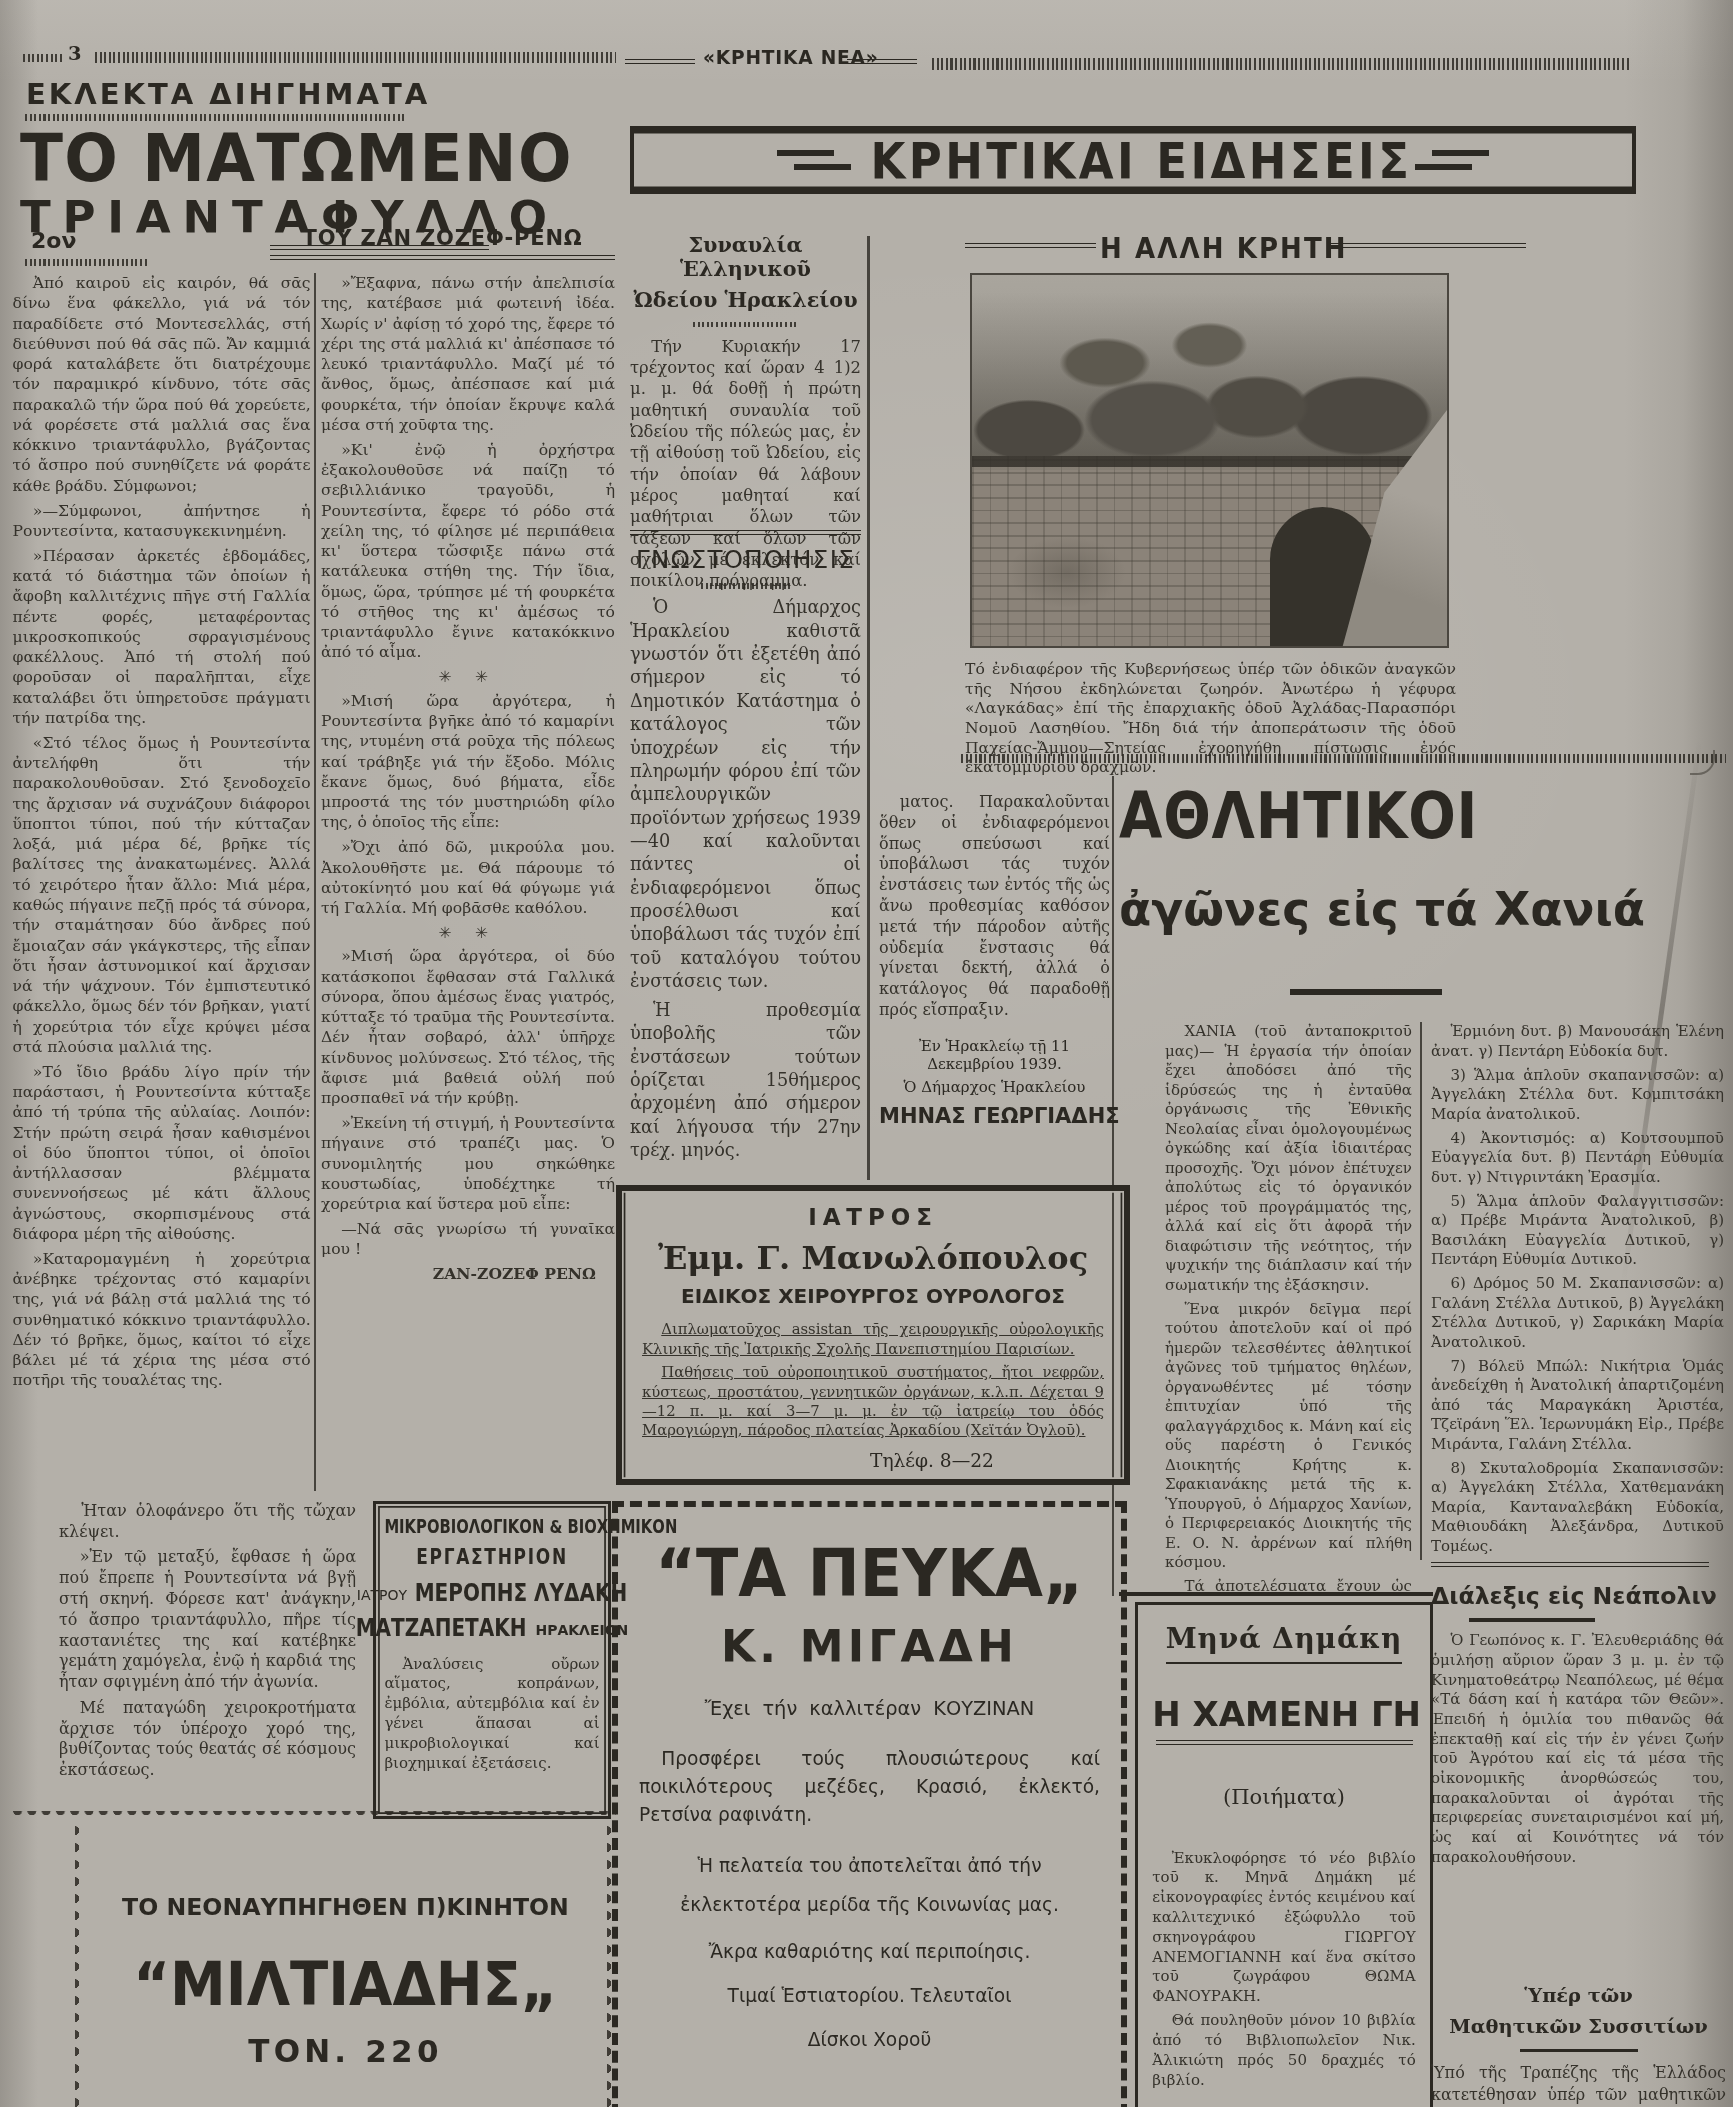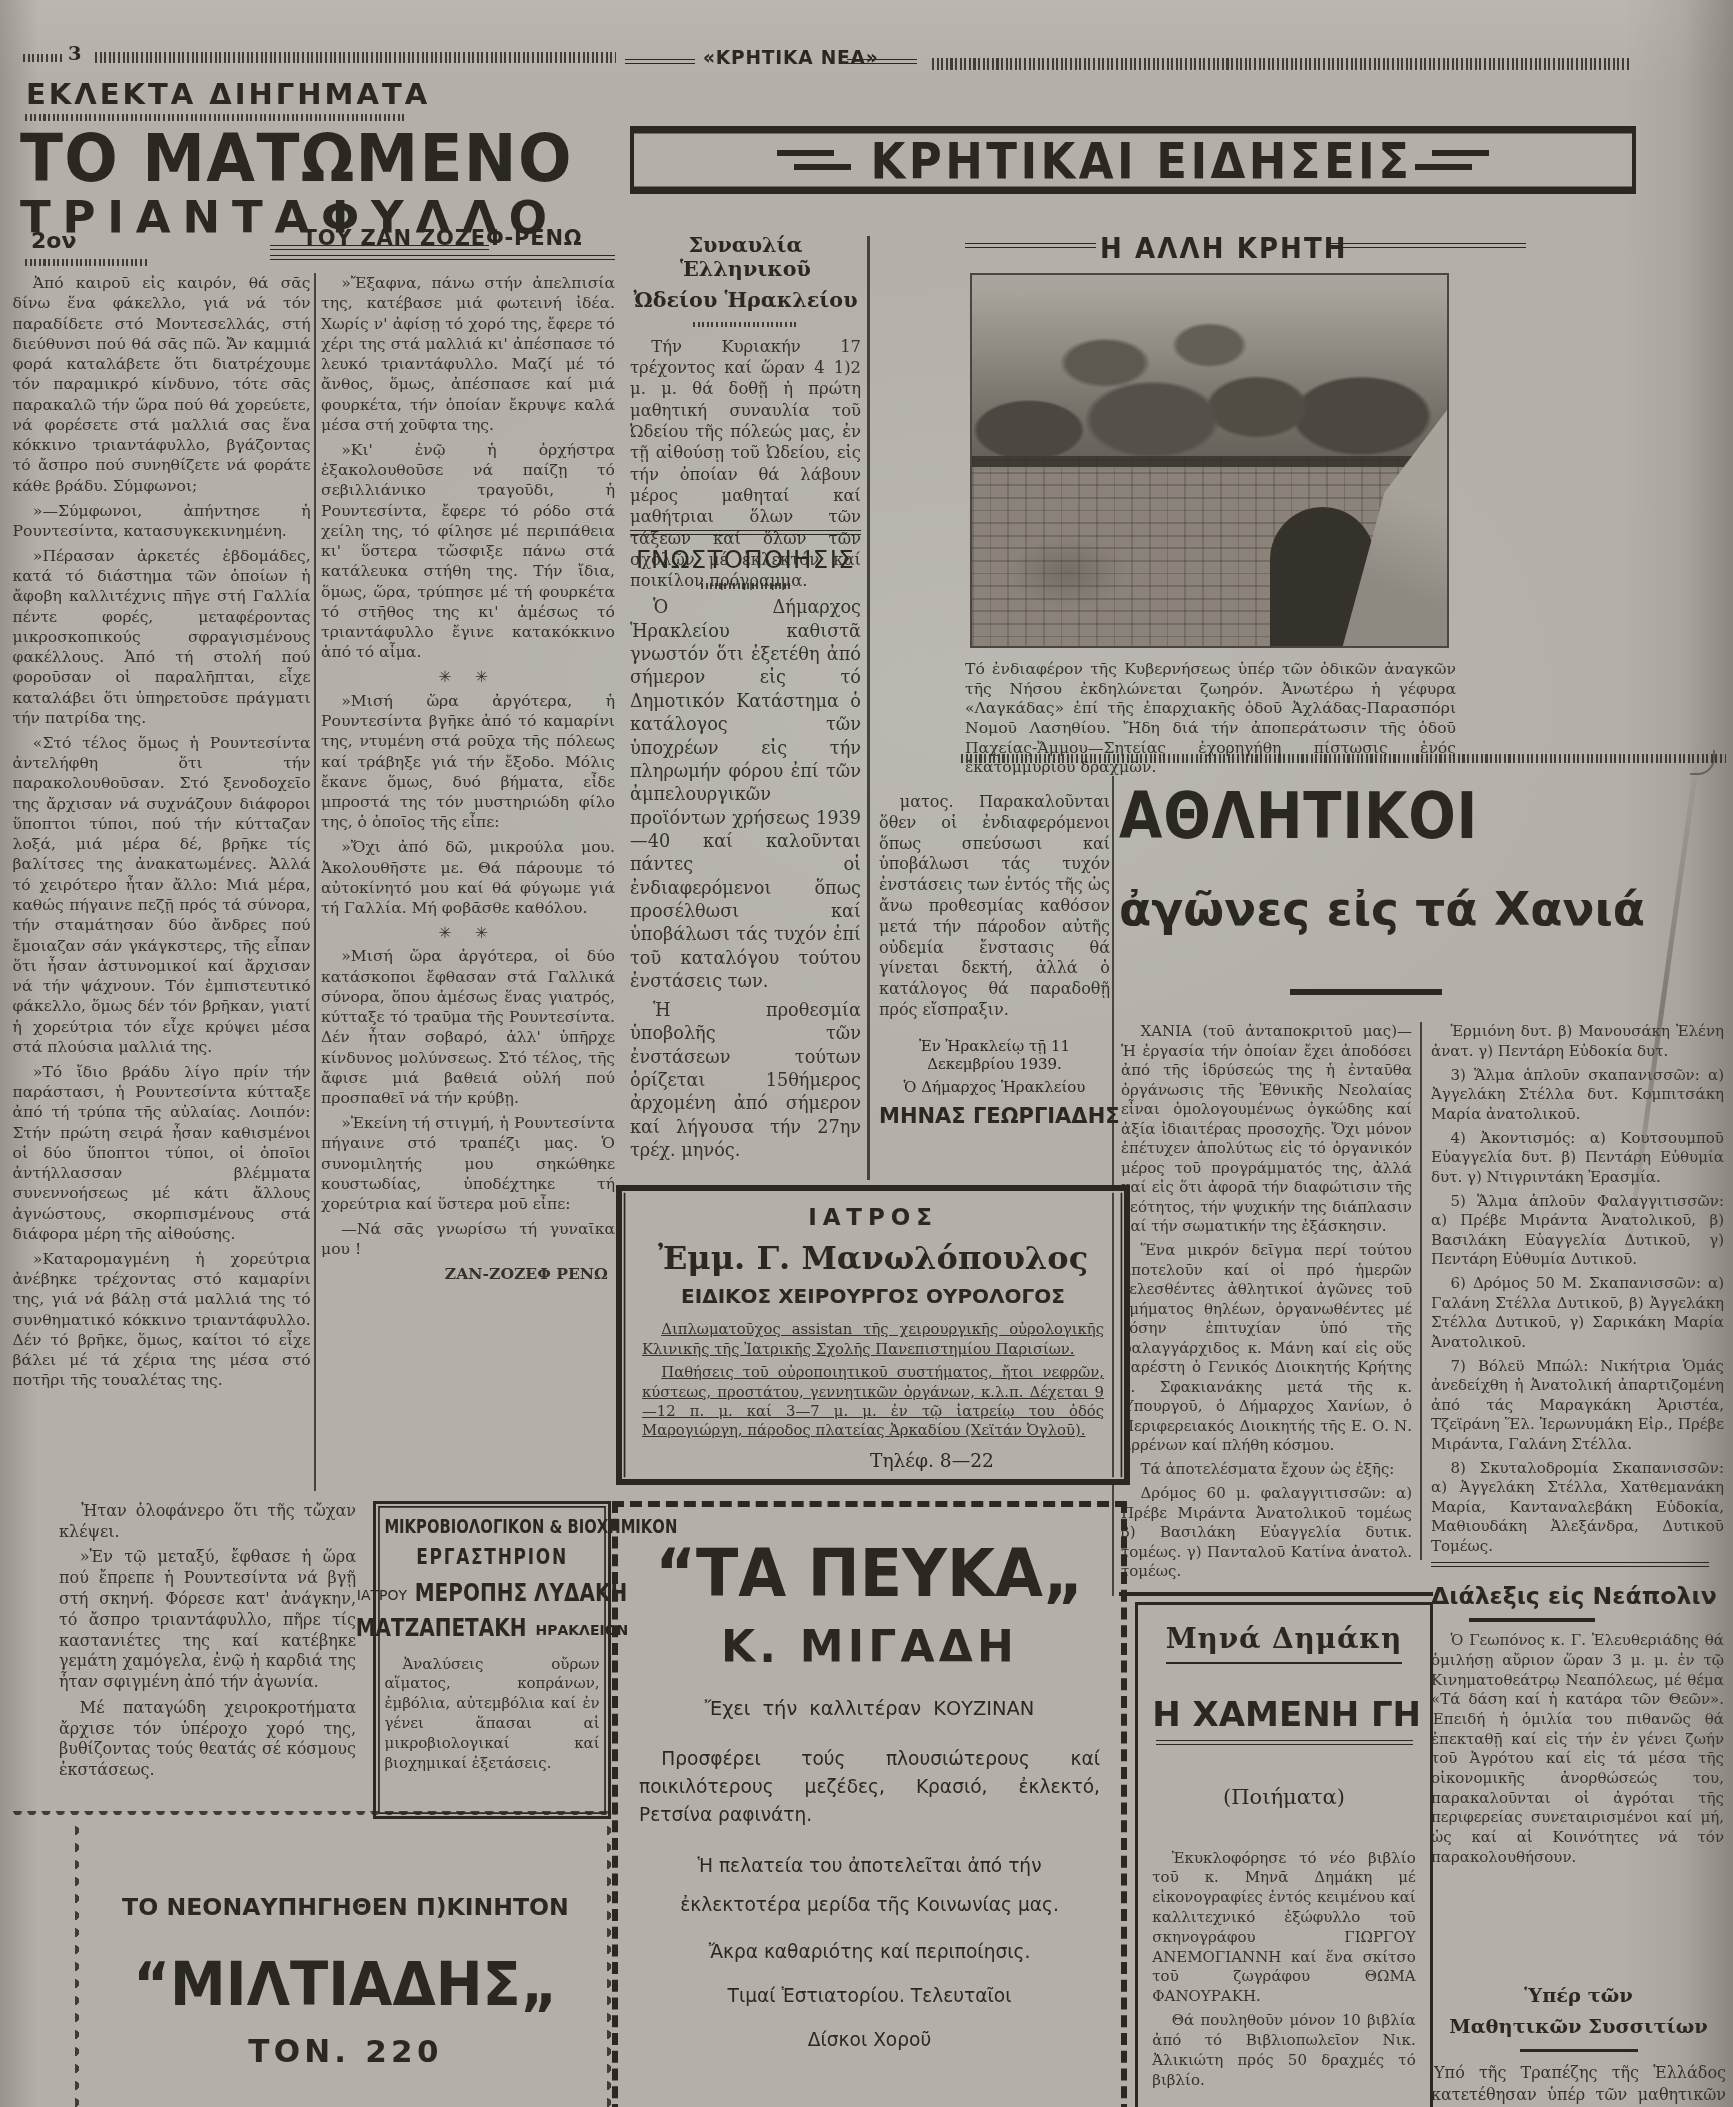--- a/index.html
+++ b/index.html
@@ -84,21 +84,21 @@
       <p class="para">»Ἔξαφνα, πάνω στήν ἀπελπισία της, κατέβασε μιά φωτεινή ἰδέα. Χωρίς ν' ἀφίσῃ τό χορό της, ἔφερε τό χέρι της στά μαλλιά κι' ἀπέσπασε τό λευκό τριαντάφυλλο. Μαζί μέ τό ἄνθος, ὅμως, ἀπέσπασε καί μιά φουρκέτα, τήν ὁποίαν ἔκρυψε καλά μέσα στή χοῦφτα της.</p>
       <p class="para">»Κι' ἐνῷ ἡ ὀρχήστρα ἐξακολουθοῦσε νά παίζῃ τό σεβιλλιάνικο τραγοῦδι, ἡ Ρουντεσίντα, ἔφερε τό ρόδο στά χείλη της, τό φίλησε μέ περιπάθεια κι' ὕστερα τὤσφιξε πάνω στά κατάλευκα στήθη της. Τήν ἴδια, ὅμως, ὥρα, τρύπησε μέ τή φουρκέτα τό στῆθος της κι' ἀμέσως τό τριαντάφυλλο ἔγινε κατακόκκινο ἀπό τό αἷμα.</p>
       <p class="para sep">✳ ✳</p>
       <p class="para">»Μισή ὥρα ἀργότερα, ἡ Ρουντεσίντα βγῆκε ἀπό τό καμαρίνι της, ντυμένη στά ροῦχα τῆς πόλεως καί τράβηξε γιά τήν ἔξοδο. Μόλις ἔκανε ὅμως, δυό βήματα, εἶδε μπροστά της τόν μυστηριώδη φίλο της, ὁ ὁποῖος τῆς εἶπε:</p>
       <p class="para">»Ὄχι ἀπό δῶ, μικρούλα μου. Ἀκολουθῆστε με. Θά πάρουμε τό αὐτοκίνητό μου καί θά φύγωμε γιά τή Γαλλία. Μή φοβᾶσθε καθόλου.</p>
       <p class="para sep">✳ ✳</p>
       <p class="para">»Μισή ὥρα ἀργότερα, οἱ δύο κατάσκοποι ἔφθασαν στά Γαλλικά σύνορα, ὅπου ἀμέσως ἕνας γιατρός, κύτταξε τό τραῦμα τῆς Ρουντεσίντα. Δέν ἦταν σοβαρό, ἀλλ' ὑπῆρχε κίνδυνος μολύνσεως. Στό τέλος, τῆς ἄφισε μιά βαθειά οὐλή πού προσπαθεῖ νά τήν κρύβῃ.</p>
       <p class="para">»Ἐκείνη τή στιγμή, ἡ Ρουντεσίντα πήγαινε στό τραπέζι μας. Ὁ συνομιλητής μου σηκώθηκε κουστωδίας, ὑποδέχτηκε τή χορεύτρια καί ὕστερα μοῦ εἶπε:</p>
       <p class="para">—Νά σᾶς γνωρίσω τή γυναῖκα μου !</p>
     </div>
-  <p class="b" style="text-align:right; padding-right:7px;">ΖΑΝ-ΖΟΖΕΦ ΡΕΝΩ</p>
+  <p class="b" style="text-align:right; padding-right:19px;">ΖΑΝ-ΖΟΖΕΦ ΡΕΝΩ</p>
 </div>
 <div class="abs col" style="left:59px; top:1501px; width:297px; height:308px; font-size:16px;">
     <p class="para">Ἦταν ὁλοφάνερο ὅτι τῆς τὤχαν κλέψει.</p>
     <p class="para">»Ἐν τῷ μεταξύ, ἔφθασε ἡ ὥρα πού ἔπρεπε ἡ Ρουντεσίντα νά βγῇ στή σκηνή. Φόρεσε κατ' ἀνάγκην, τό ἄσπρο τριαντάφυλλο, πῆρε τίς καστανιέτες της καί κατέβηκε γεμάτη χαμόγελα, ἐνῷ ἡ καρδιά της ἦταν σφιγμένη ἀπό τήν ἀγωνία.</p>
     <p class="para">Μέ παταγώδη χειροκροτήματα ἄρχισε τόν ὑπέροχο χορό της, βυθίζοντας τούς θεατάς σέ κόσμους ἐκστάσεως.</p>
   </div>
 
 <div class="abs" style="left:373px; top:1501px; width:238px; height:318px; border:3.8px solid var(--ink);
             box-shadow: inset 0 0 0 2.1px var(--paper), inset 0 0 0 3.8px var(--ink); padding:14.3px 8.4px; text-align:center;">
   <div class="sans b ink" style="font-size:14.8px; transform:scaleY(1.25); white-space:nowrap;">ΜΙΚΡΟΒΙΟΛΟΓΙΚΟΝ &amp; ΒΙΟΧΗΜΙΚΟΝ</div>
@@ -179,21 +179,21 @@
   <div style="position:absolute; right:0; bottom:0; width:139px; height:236px;
        background:linear-gradient(200deg, #a7a29a 35%, #8f8a81 70%); clip-path:polygon(100% 0, 100% 100%, 25% 100%, 55% 35%);"></div>
 </div>
 <div class="abs col" style="left:965px; top:660px; width:491px; font-size:15.6px; line-height:1.26; text-align:justify; font-family:'DejaVu Serif',serif;">Τό ἐνδιαφέρον τῆς Κυβερνήσεως ὑπέρ τῶν ὁδικῶν ἀναγκῶν τῆς Νήσου ἐκδηλώνεται ζωηρόν. Ἀνωτέρω ἡ γέφυρα «Λαγκάδας» ἐπί τῆς ἐπαρχιακῆς ὁδοῦ Ἀχλάδας-Παρασπόρι Νομοῦ Λασηθίου. Ἤδη διά τήν ἀποπεράτωσιν τῆς ὁδοῦ Παχείας-Ἄμμου—Σητείας ἐχορηγήθη πίστωσις ἑνός ἑκατομμυρίου δραχμῶν.</div>
 <div class="abs hatch" style="left:961px; top:754px; width:765px; height:9.3px;"></div>
 
 <div class="abs vrule" style="left:1112px; top:776px; height:820px;"></div>
 <div class="abs sans b ink" style="left:1119px; top:778px; font-size:56px; transform:scaleY(1.15); transform-origin:top left; letter-spacing:0.8px;">ΑΘΛΗΤΙΚΟΙ</div>
 <div class="abs sans b ink" style="left:1119px; top:881px; width:527px; font-size:47px; white-space:nowrap;">ἀγῶνες εἰς τά Χανιά</div>
 <div class="abs rule" style="left:1290px; top:989px; width:152px; height:5.9px;"></div>
-<div class="abs col" style="left:1121px; top:1022px; width:291px; height:569px; font-size:15px;">
+<div class="abs col" style="left:1121px; top:1022px; width:291px; height:569px; font-size:15px;padding-left:44px;">
     <p class="para">ΧΑΝΙΑ (τοῦ ἀνταποκριτοῦ μας)— Ἡ ἐργασία τήν ὁποίαν ἔχει ἀποδόσει ἀπό τῆς ἱδρύσεώς της ἡ ἐνταῦθα ὀργάνωσις τῆς Ἐθνικῆς Νεολαίας εἶναι ὁμολογουμένως ὀγκώδης καί ἀξία ἰδιαιτέρας προσοχῆς. Ὄχι μόνον ἐπέτυχεν ἀπολύτως εἰς τό ὀργανικόν μέρος τοῦ προγράμματός της, ἀλλά καί εἰς ὅτι ἀφορᾶ τήν διαφώτισιν τῆς νεότητος, τήν ψυχικήν της διάπλασιν καί τήν σωματικήν της ἐξάσκησιν.</p>
     <p class="para">Ἕνα μικρόν δεῖγμα περί τούτου ἀποτελοῦν καί οἱ πρό ἡμερῶν τελεσθέντες ἀθλητικοί ἀγῶνες τοῦ τμήματος θηλέων, ὀργανωθέντες μέ τόσην ἐπιτυχίαν ὑπό τῆς φαλαγγάρχιδος κ. Μάνη καί εἰς οὕς παρέστη ὁ Γενικός Διοικητής Κρήτης κ. Σφακιανάκης μετά τῆς κ. Ὑπουργοῦ, ὁ Δήμαρχος Χανίων, ὁ Περιφερειακός Διοικητής τῆς Ε. Ο. Ν. ἀρρένων καί πλήθη κόσμου.</p>
     <p class="para">Τά ἀποτελέσματα ἔχουν ὡς ἑξῆς:</p>
     <p class="para">Δρόμος 60 μ. φαλαγγιτισσῶν: α) Πρέβε Μιράντα Ἀνατολικοῦ τομέως β) Βασιλάκη Εὐαγγελία δυτικ. τομέως. γ) Πανταλοῦ Κατίνα ἀνατολ. τομέως.</p>
   </div>
 <div class="abs vrule" style="left:1420px; top:1022px; height:538px;"></div>
 <div class="abs col" style="left:1431px; top:1022px; width:293px; height:535px; font-size:15px;">
     <p class="para">Ἑρμιόνη δυτ. β) Μανουσάκη Ἑλένη ἀνατ. γ) Πεντάρη Εὐδοκία δυτ.</p>
     <p class="para">3) Ἅλμα ἁπλοῦν σκαπανισσῶν: α) Ἀγγελάκη Στέλλα δυτ. Κομπιτσάκη Μαρία ἀνατολικοῦ.</p>
     <p class="para">4) Ἀκοντισμός: α) Κουτσουμποῦ Εὐαγγελία δυτ. β) Πεντάρη Εὐθυμία δυτ. γ) Ντιγριντάκη Ἐρασμία.</p>

